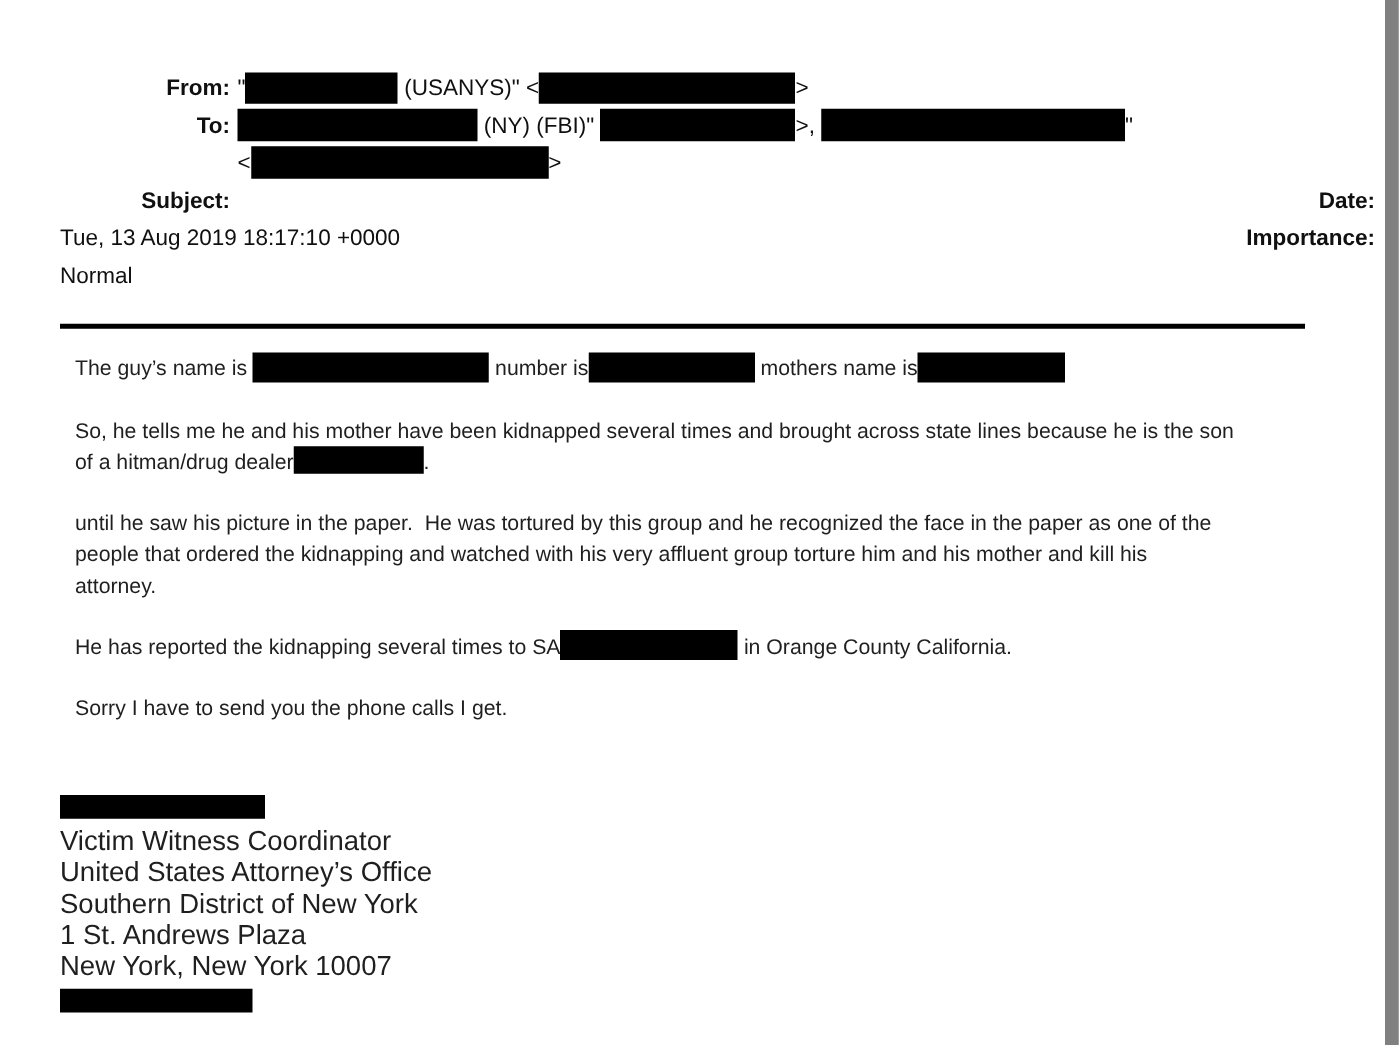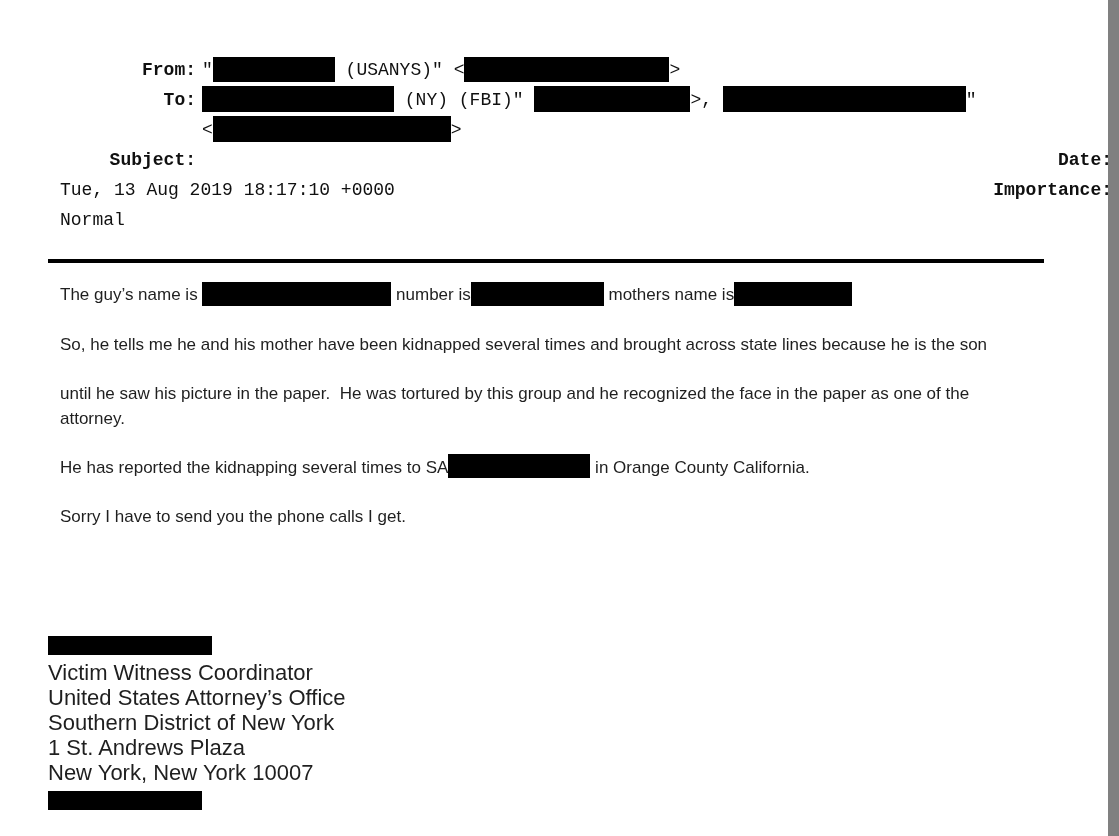--- a/index.html
+++ b/index.html
@@ -16,23 +16,23 @@
     background:var(--bg);
   }
   .page{position:absolute;inset:0;}
   
   .scrollstrip{
     position:absolute;top:0;right:0;width:11px;height:836px;
     background:var(--scrollbar);
   }
   
   .hdr{
-    position:absolute;left:60px;top:55px;
+    position:absolute;left:48px;top:55px;
     display:grid;grid-template-columns:136px 910px;column-gap:6px;
-    font-family:Liberation Mono, monospace;font-size:18px;line-height:30px;
+    font-family:Liberation Sans, sans-serif;font-size:18px;line-height:30px;
     color:var(--header-text);
   }
   .hlabel{text-align:right;font-weight:bold;white-space:pre;}
   .hvalue{white-space:pre;}
   .redact{
     display:inline-block;background:var(--redact);
     vertical-align:middle;position:relative;top:-1px;
   }
   
   .rule{
@@ -75,23 +75,25 @@
       <div class="hlabel">Importance:</div>
       <div class="hvalue"><span class="trun">Normal</span></div>
     </div>
   <div class="rule"></div>
   <div class="bdy" id="bdy">
       <div class="para">
         <div class="line"><span class="trun">The guy’s name is </span><span class="redact" style="width: 189px; height: 24px;"></span><span class="trun"> number is</span><span class="redact" style="width: 133px; height: 24px;"></span><span class="trun"> mothers name is</span><span class="redact" style="width: 118px; height: 24px;"></span></div>
       </div>
       <div class="para">
         <div class="line"><span class="trun">So, he tells me he and his mother have been kidnapped several times and brought across state lines because he is the son</span></div>
+        <div class="line"><span class="trun">of a hitman/drug dealer</span><span class="redact" style="width: 104px; height: 22px;"></span><span class="trun">.</span></div>
       </div>
       <div class="para">
         <div class="line"><span class="trun">until he saw his picture in the paper.  He was tortured by this group and he recognized the face in the paper as one of the</span></div>
+        <div class="line"><span class="trun">people that ordered the kidnapping and watched with his very affluent group torture him and his mother and kill his</span></div>
         <div class="line"><span class="trun">attorney.</span></div>
       </div>
       <div class="para">
         <div class="line"><span class="trun">He has reported the kidnapping several times to SA</span><span class="redact" style="width: 142px; height: 24px;"></span><span class="trun"> in Orange County California.</span></div>
       </div>
       <div class="para">
         <div class="line"><span class="trun">Sorry I have to send you the phone calls I get.</span></div>
       </div>
     </div>
   <div class="sig" id="sig">

